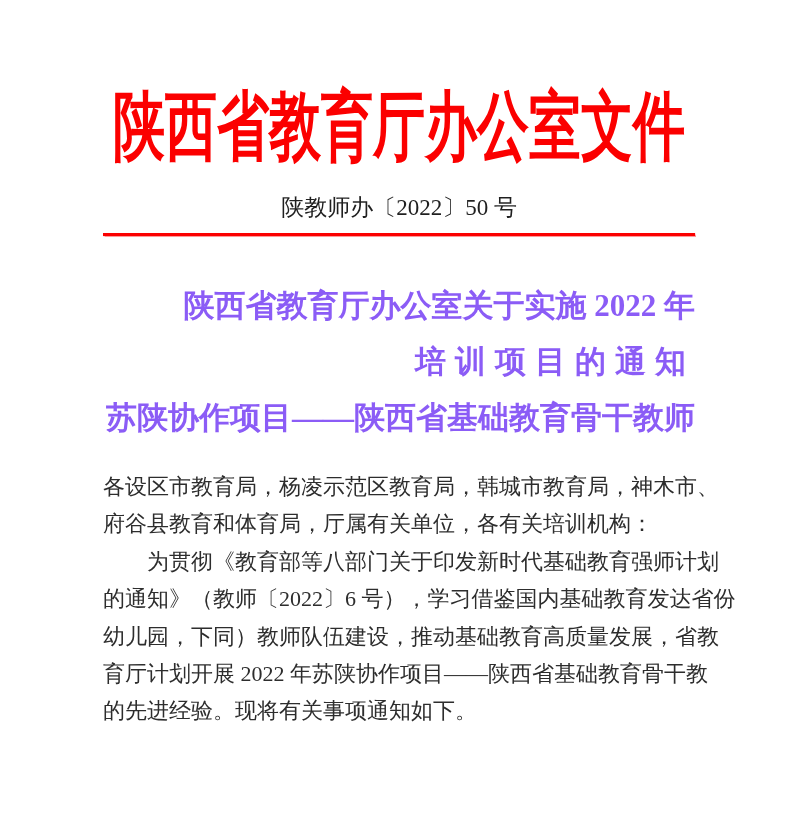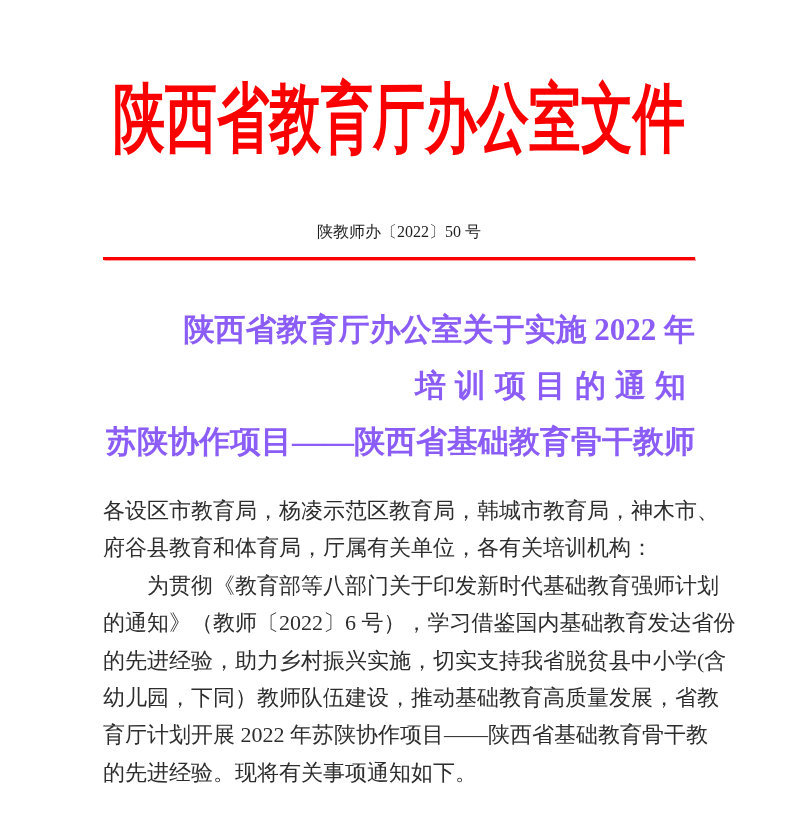--- a/index.html
+++ b/index.html
@@ -12,38 +12,38 @@
     margin: 0;
     background: #ffffff;
     overflow: hidden;
     padding: 84px 97px 0 103px;
     font-family: "Liberation Serif", "DejaVu Serif", serif;
   }
   
   .letterhead {
     height: 78px;
     display: flex;
-    align-items: flex-start;
+    align-items: flex-end;
     justify-content: center;
   }
   .letterhead-text {
     display: inline-block;
     font-size: 52px;
     font-weight: bold;
     color: var(--accent-red);
     white-space: nowrap;
     transform: scaleY(1.45);
     transform-origin: center;
     letter-spacing: 0px;
   }
   
   .doc-number {
-    margin-top: 56px;
+    margin-top: 32px;
     text-align: center;
-    font-size: 16px;
+    font-size: 23px;
     line-height: 28px;
     color: #1f1f1f;
     white-space: nowrap;
   }
   
   .red-divider {
     margin-top: 11px;
     height: 3px;
     background: var(--accent-red);
     box-shadow: 0 0 1px 0.5px rgba(255, 70, 70, 0.55);
@@ -94,19 +94,18 @@
     <div class="title-line">陕西省教育厅办公室关于实施 2022 年</div>
     <div class="title-line spaced">培训项目的通知</div>
     <div class="title-line">苏陕协作项目——陕西省基础教育骨干教师</div>
   </div>
 
   <div class="doc-body">
     <div class="body-line just">各设区市教育局，杨凌示范区教育局，韩城市教育局，神木市、</div>
     <div class="body-line">府谷县教育和体育局，厅属有关单位，各有关培训机构：</div>
     <div class="body-line just indent">为贯彻《教育部等八部门关于印发新时代基础教育强师计划</div>
     <div class="body-line just">的通知》（教师〔2022〕6 号），学习借鉴国内基础教育发达省份</div>
-    <div class="body-line just">的先进经验，助力乡村振兴实施，切实支持我省脱贫县中小学(含</div>
     <div class="body-line just">幼儿园，下同）教师队伍建设，推动基础教育高质量发展，省教</div>
     <div class="body-line just">育厅计划开展 2022 年苏陕协作项目——陕西省基础教育骨干教</div>
     <div class="body-line">的先进经验。现将有关事项通知如下。</div>
   </div>
 
 </div>
 
 </body></html>

